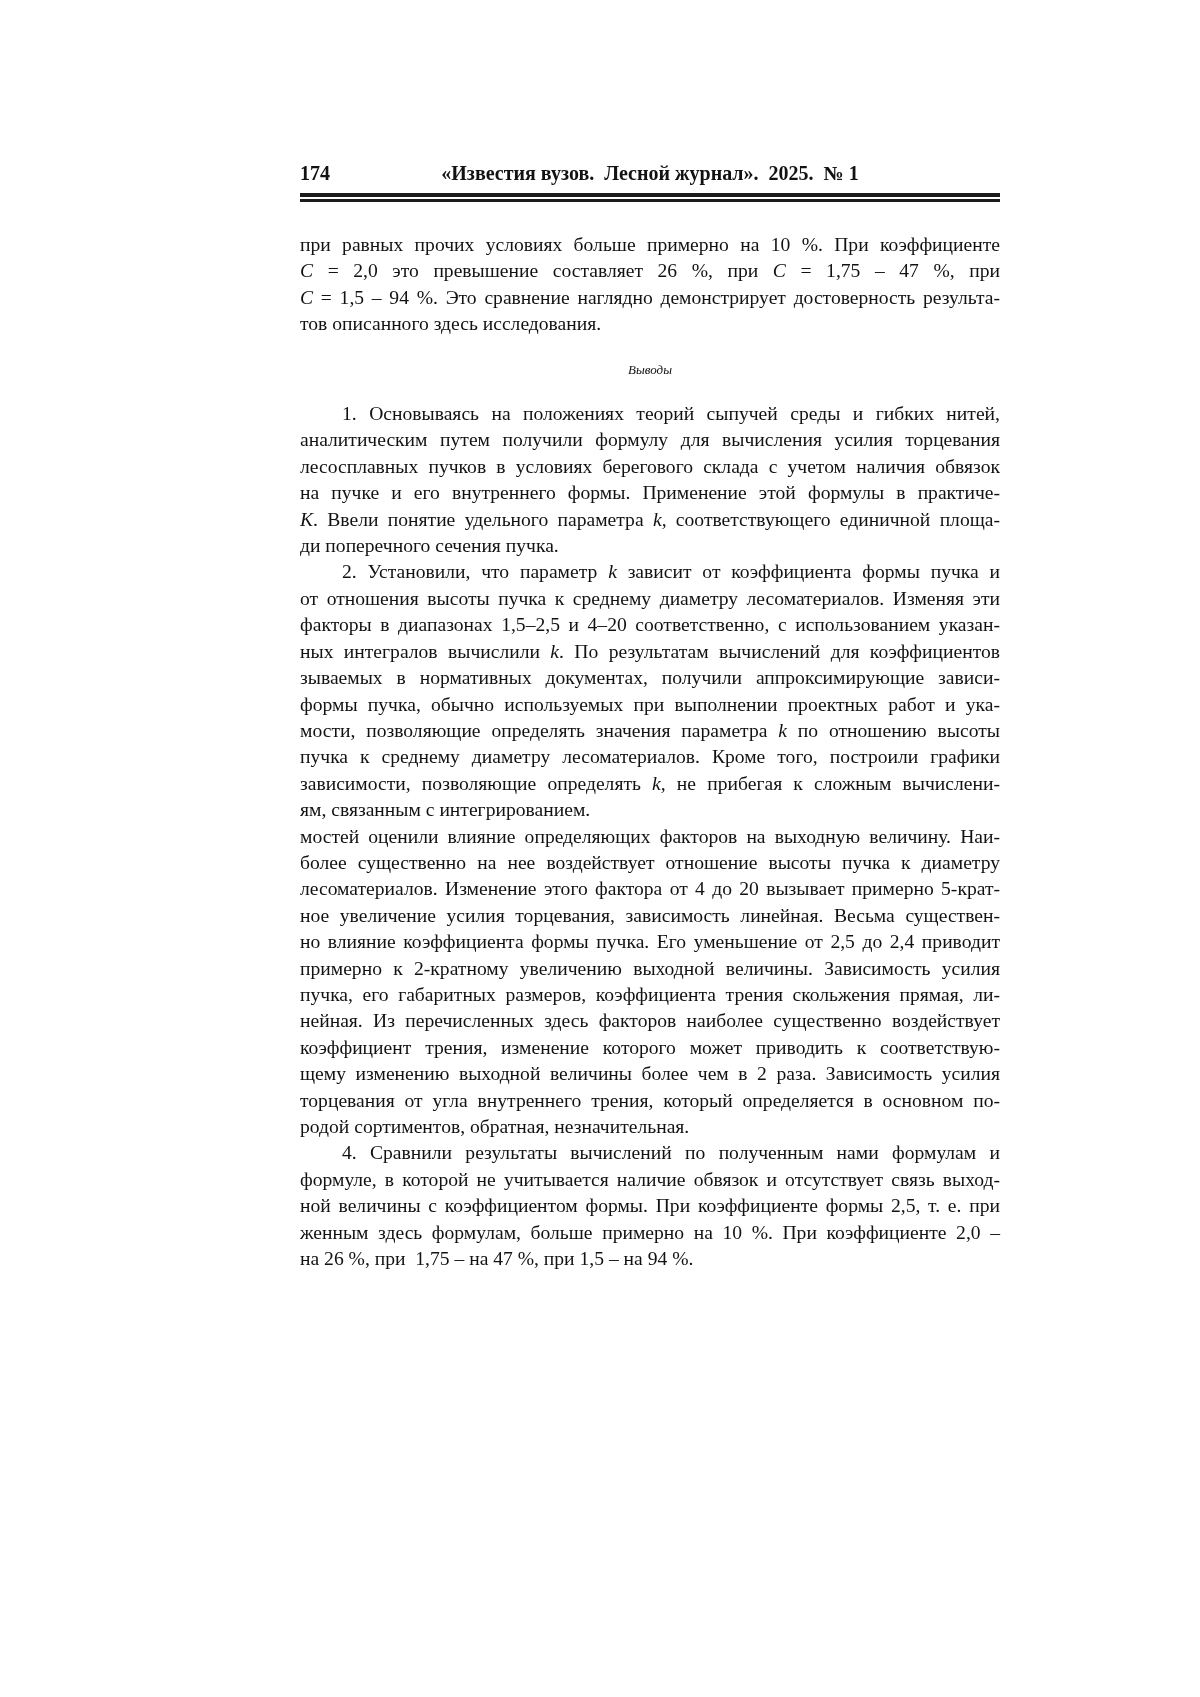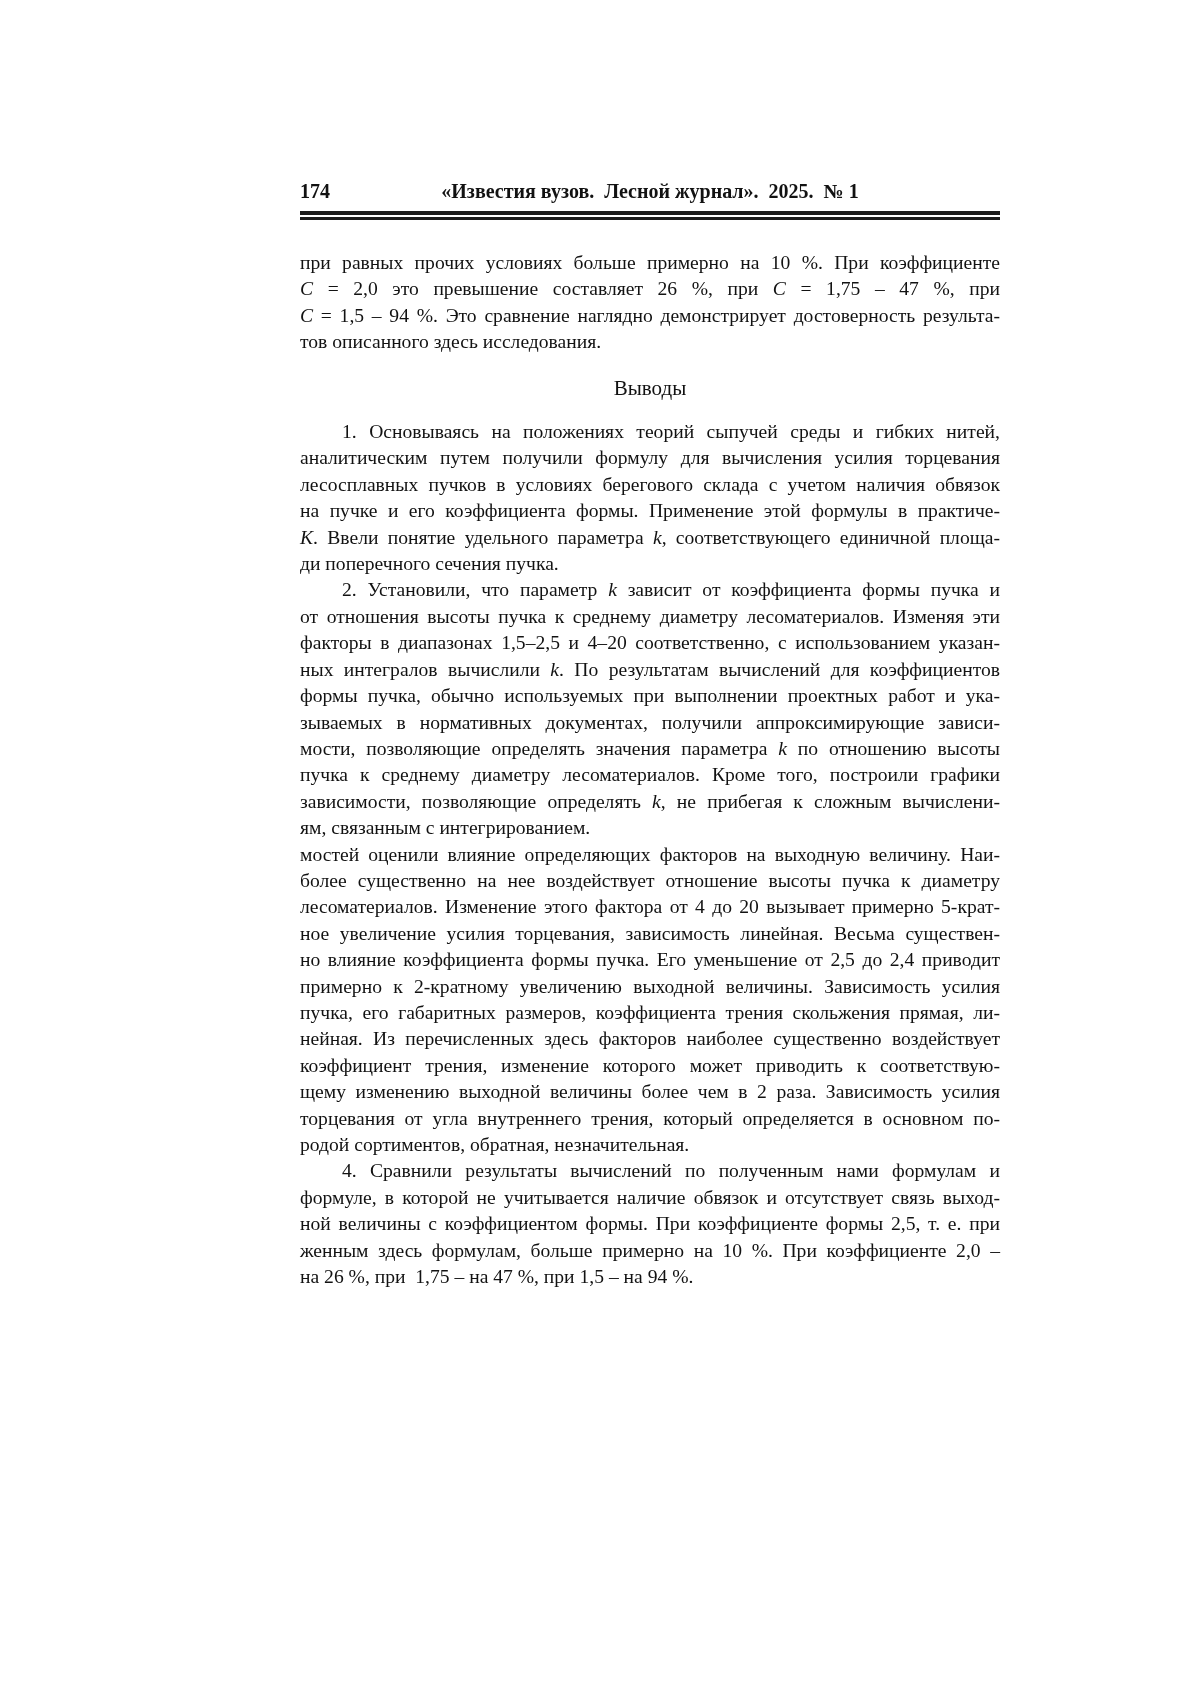--- a/index.html
+++ b/index.html
@@ -4,21 +4,20 @@
 <style>
   html, body { margin: 0; padding: 0; background: #ffffff; }
   .page {
     position: relative;
     width: 1200px;
     height: 1630px;
     background: #ffffff;
     font-family: "Liberation Serif", serif;
     color: #121212;
     overflow: hidden;
-    margin-top: 18px;
   }
   .content {
     position: absolute;
     left: 300px;
     top: 0;
     width: 700px;
   }
   .header {
     position: relative;
     margin-top: 161px;
@@ -50,22 +49,23 @@
     text-align: justify;
     text-align-last: justify;
     white-space: nowrap;
   }
   .line.last {
     text-align-last: left;
     white-space: normal;
   }
   .para.indent .line.first { text-indent: 42px; }
   .section-heading {
+    font-style: italic;
     text-align: center;
-    font-size: 21px;
+    font-size: 13px;
     line-height: 26.4px;
     margin: 19px 0 18px 0;
   }
   .line i { font-style: italic; }
 </style>
 </head>
 <body>
 
 <div class="page">
   <div class="content">
@@ -85,32 +85,32 @@
           <div class="line"><i>C</i> = 1,5 – 94 %. Это сравнение наглядно демонстрирует достоверность результа-</div>
           <div class="line last">тов описанного здесь исследования.</div>
         </div>
 
       <div class="section-heading">Выводы</div>
 
       <div class="para indent">
           <div class="line first">1. Основываясь на положениях теорий сыпучей среды и гибких нитей,</div>
           <div class="line">аналитическим путем получили формулу для вычисления усилия торцевания</div>
           <div class="line">лесосплавных пучков в условиях берегового склада с учетом наличия обвязок</div>
-          <div class="line">на пучке и его коэффициента формы. Применение этой формулы в практиче-</div>
+          <div class="line">на пучке и его внутреннего формы. Применение этой формулы в практиче-</div>
           <div class="line"><i>K</i>. Ввели понятие удельного параметра <i>k</i>, соответствующего единичной площа-</div>
           <div class="line last">ди поперечного сечения пучка.</div>
         </div>
 
       <div class="para indent">
           <div class="line first">2. Установили, что параметр <i>k</i> зависит от коэффициента формы пучка и</div>
           <div class="line">от отношения высоты пучка к среднему диаметру лесоматериалов. Изменяя эти</div>
           <div class="line">факторы в диапазонах 1,5–2,5 и 4–20 соответственно, с использованием указан-</div>
           <div class="line">ных интегралов вычислили <i>k</i>. По результатам вычислений для коэффициентов</div>
+          <div class="line">зываемых в нормативных документах, получили аппроксимирующие зависи-</div>
           <div class="line">формы пучка, обычно используемых при выполнении проектных работ и ука-</div>
-          <div class="line">зываемых в нормативных документах, получили аппроксимирующие зависи-</div>
           <div class="line">мости, позволяющие определять значения параметра <i>k</i> по отношению высоты</div>
           <div class="line">пучка к среднему диаметру лесоматериалов. Кроме того, построили графики</div>
           <div class="line">зависимости, позволяющие определять <i>k</i>, не прибегая к сложным вычислени-</div>
           <div class="line last">ям, связанным с интегрированием.</div>
         </div>
 
       <div class="para indent">
           <div class="line">мостей оценили влияние определяющих факторов на выходную величину. Наи-</div>
           <div class="line">более существенно на нее воздействует отношение высоты пучка к диаметру</div>
           <div class="line">лесоматериалов. Изменение этого фактора от 4 до 20 вызывает примерно 5-крат-</div>

